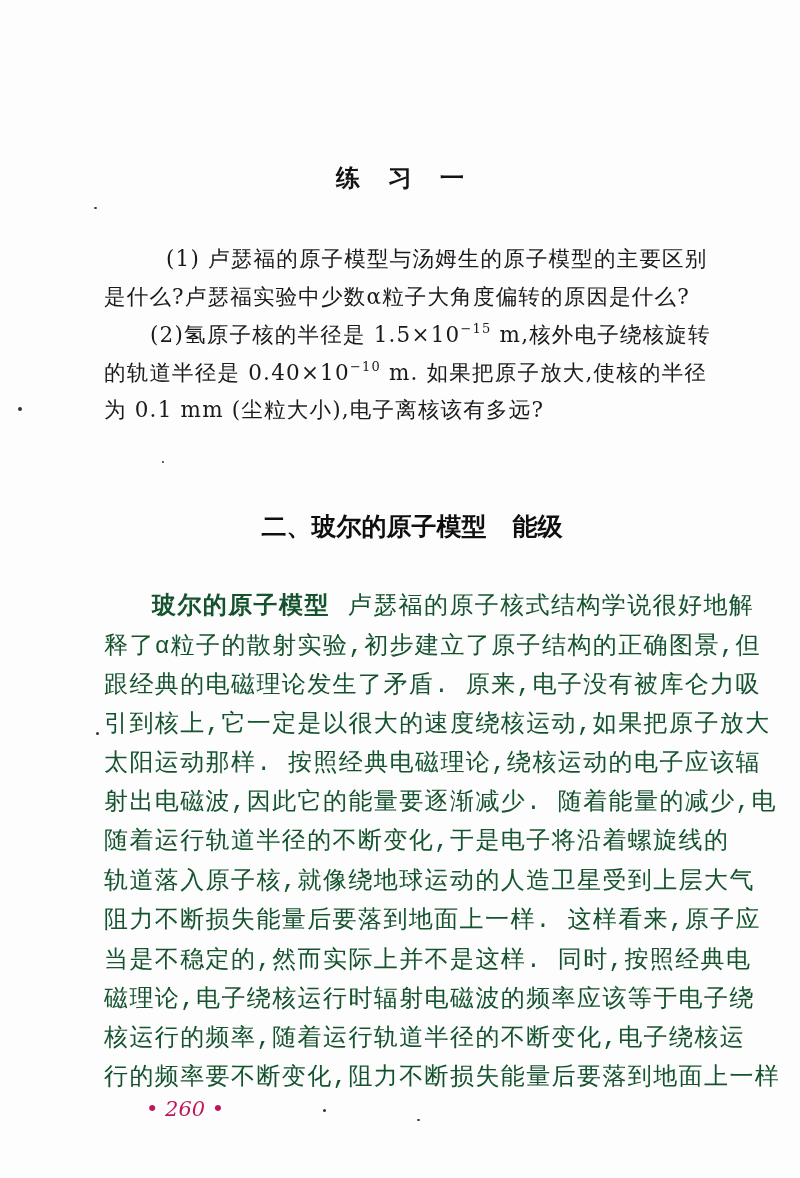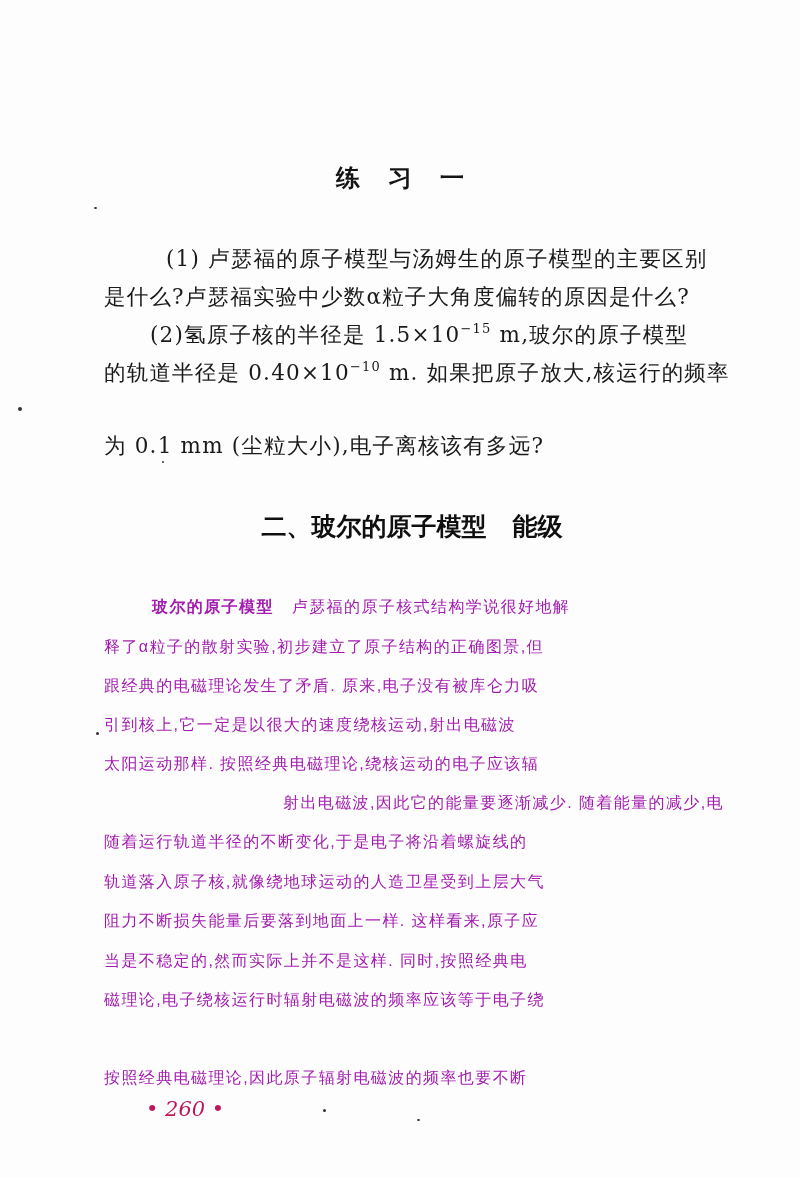--- a/index.html
+++ b/index.html
@@ -35,24 +35,24 @@
       text-align: center;
       font-family: "DejaVu Sans", sans-serif;
       font-weight: bold; font-size: 25px;
       color: #0f0f0f;
       white-space: pre;
       padding-left: 12px;
     }
 
     .body-line {
       position: absolute; left: 104px; width: 620px;
-      font-family: Liberation Sans, sans-serif;
-      font-size: 16px; line-height: 32px;
+      font-family: Liberation Mono, monospace;
+      font-size: 24px; line-height: 32px;
       white-space: nowrap;
-      color: #a21caf;
+      color: #14532d;
       letter-spacing: 1.4px;
     }
     .body-line.indent { left: 152px; }
     .run-in { font-weight: bold; margin-right: 18px; }
 
     sup { font-size: 13px; vertical-align: 9px; line-height: 0; }
 
     .page-num {
       position: absolute; left: 146px; top: 1097px;
       font-family: "DejaVu Serif", serif;
@@ -66,43 +66,44 @@
 <body>
 
 <div class="page">
 
   <div class="ex-title">练习一</div>
 
   <div class="serif-line indent" style="top:244px;margin-left:16px;">(1) 卢瑟福的原子模型与汤姆生的原子模型的主要区别</div>
   <div class="serif-line" style="top:282px;">是什么?卢瑟福实验中少数α粒子大角度偏转的原因是什么?</div>
 
   <div class="serif-line indent" style="top:320px;">
-    <span>(2)氢原子核的半径是 1.5×10</span><sup>−15</sup><span> m,玻尔的原子模型</span>
+    <span>(2)氢原子核的半径是 1.5×10</span><sup>−15</sup><span> m,核外电子绕核旋转</span>
   </div>
   <div class="serif-line" style="top:358px;">
-    <span>的轨道半径是 0.40×10</span><sup>−10</sup><span> m. 如果把原子放大,核运行的频率</span>
+    <span>的轨道半径是 0.40×10</span><sup>−10</sup><span> m. 如果把原子放大,使核的半径</span>
   </div>
-  <div class="serif-line" style="top:395px;margin-top:36px;">为 0.1 mm (尘粒大小),电子离核该有多远?</div>
+  <div class="serif-line" style="top:395px;">为 0.1 mm (尘粒大小),电子离核该有多远?</div>
 
   <div class="sec-title">二、玻尔的原子模型   能级</div>
 
   <div class="body-line indent" style="top:591px;">
     <span class="run-in">玻尔的原子模型</span><span>卢瑟福的原子核式结构学说很好地解</span>
   </div>
   <div class="body-line" style="top:631px;">释了α粒子的散射实验,初步建立了原子结构的正确图景,但</div>
   <div class="body-line" style="top:670px;">跟经典的电磁理论发生了矛盾. 原来,电子没有被库仑力吸</div>
-  <div class="body-line" style="top:709px;">引到核上,它一定是以很大的速度绕核运动,射出电磁波</div>
+  <div class="body-line" style="top:709px;">引到核上,它一定是以很大的速度绕核运动,如果把原子放大</div>
   <div class="body-line" style="top:748px;">太阳运动那样. 按照经典电磁理论,绕核运动的电子应该辐</div>
   <div class="body-line" style="top:787px;text-align:right;">射出电磁波,因此它的能量要逐渐减少. 随着能量的减少,电</div>
   <div class="body-line" style="top:826px;">随着运行轨道半径的不断变化,于是电子将沿着螺旋线的</div>
   <div class="body-line" style="top:866px;">轨道落入原子核,就像绕地球运动的人造卫星受到上层大气</div>
   <div class="body-line" style="top:905px;">阻力不断损失能量后要落到地面上一样. 这样看来,原子应</div>
   <div class="body-line" style="top:984px;">磁理论,电子绕核运行时辐射电磁波的频率应该等于电子绕</div>
   <div class="body-line" style="top:945px;">当是不稳定的,然而实际上并不是这样. 同时,按照经典电</div>
-  <div class="body-line" style="top:1062px;">按照经典电磁理论,因此原子辐射电磁波的频率也要不断</div>
+  <div class="body-line" style="top:1023px;">核运行的频率,随着运行轨道半径的不断变化,电子绕核运</div>
+  <div class="body-line" style="top:1062px;">行的频率要不断变化,阻力不断损失能量后要落到地面上一样</div>
 
   <div class="page-num">• 260 •</div>
 
   <div class="speck" style="left:18px; top:407px; width:4px; height:4px;"></div>
   <div class="speck" style="left:94px; top:207px; width:3px; height:2px;"></div>
   <div class="speck" style="left:96px; top:732px; width:3px; height:3px;"></div>
   <div class="speck" style="left:162px; top:461px; width:2px; height:2px;"></div>
   <div class="speck" style="left:323px; top:1109px; width:3px; height:3px;"></div>
   <div class="speck" style="left:417px; top:1119px; width:3px; height:2px;"></div>
 </div>

